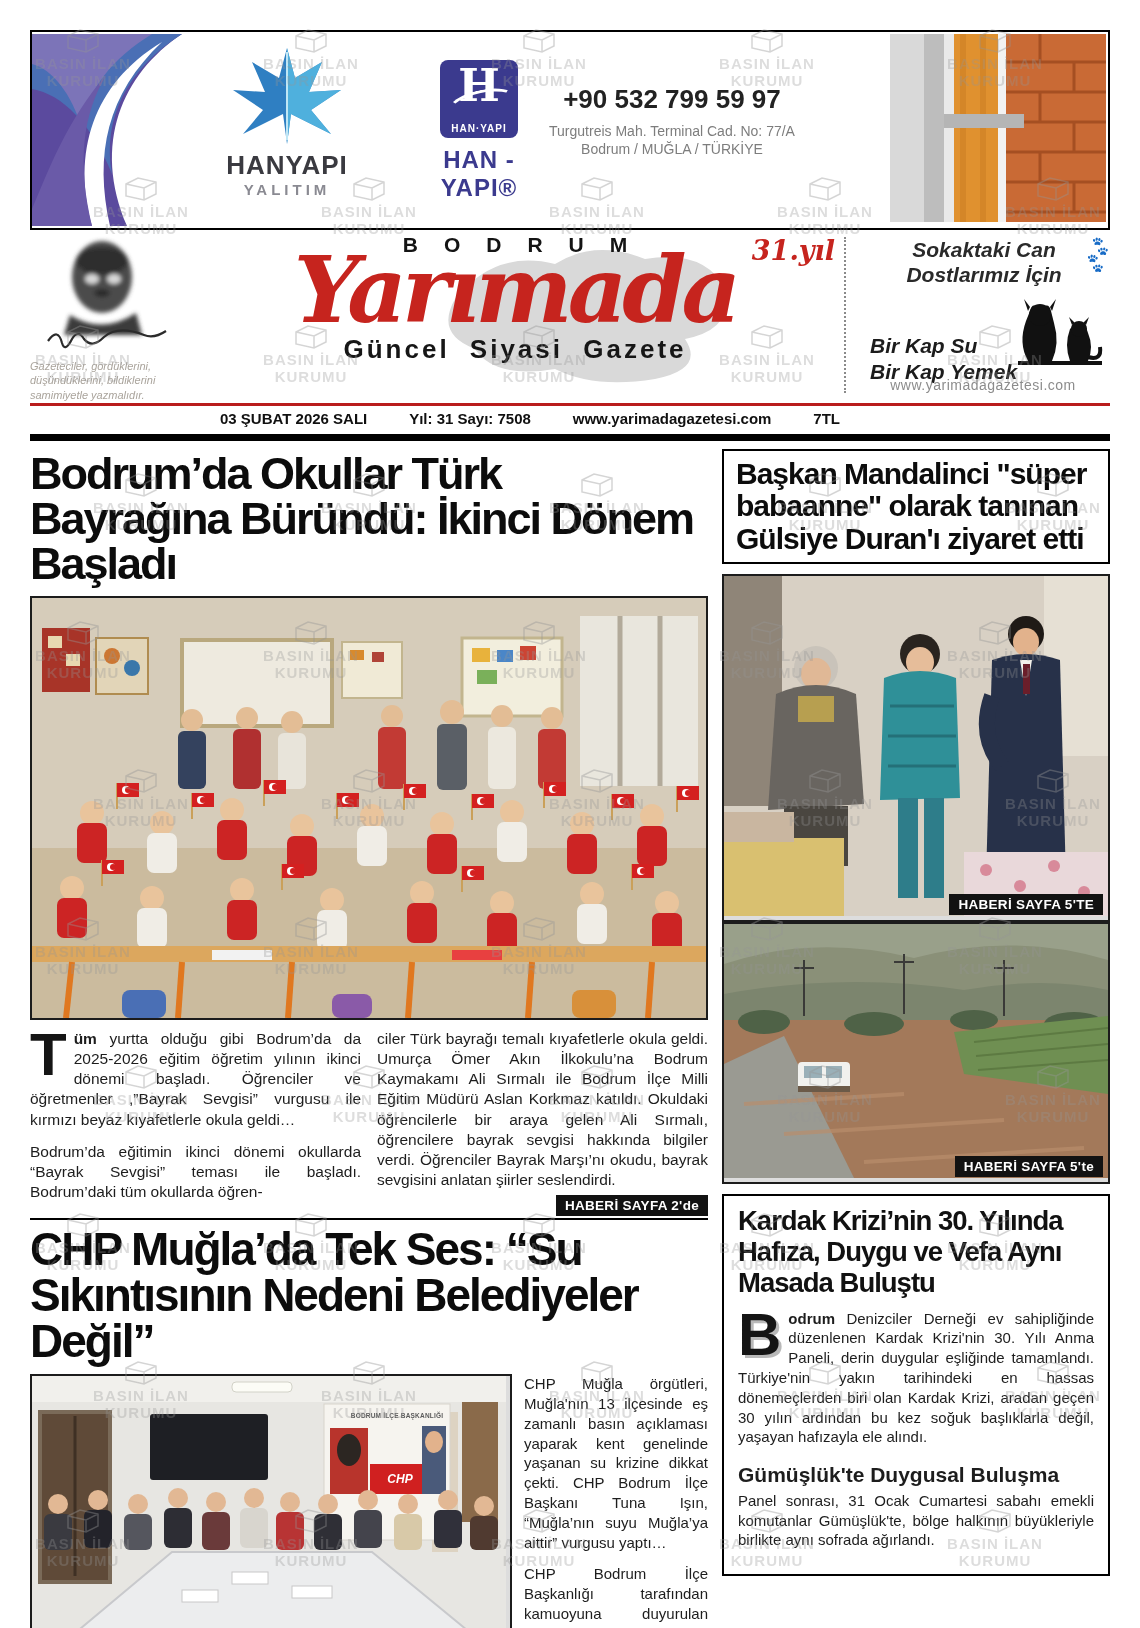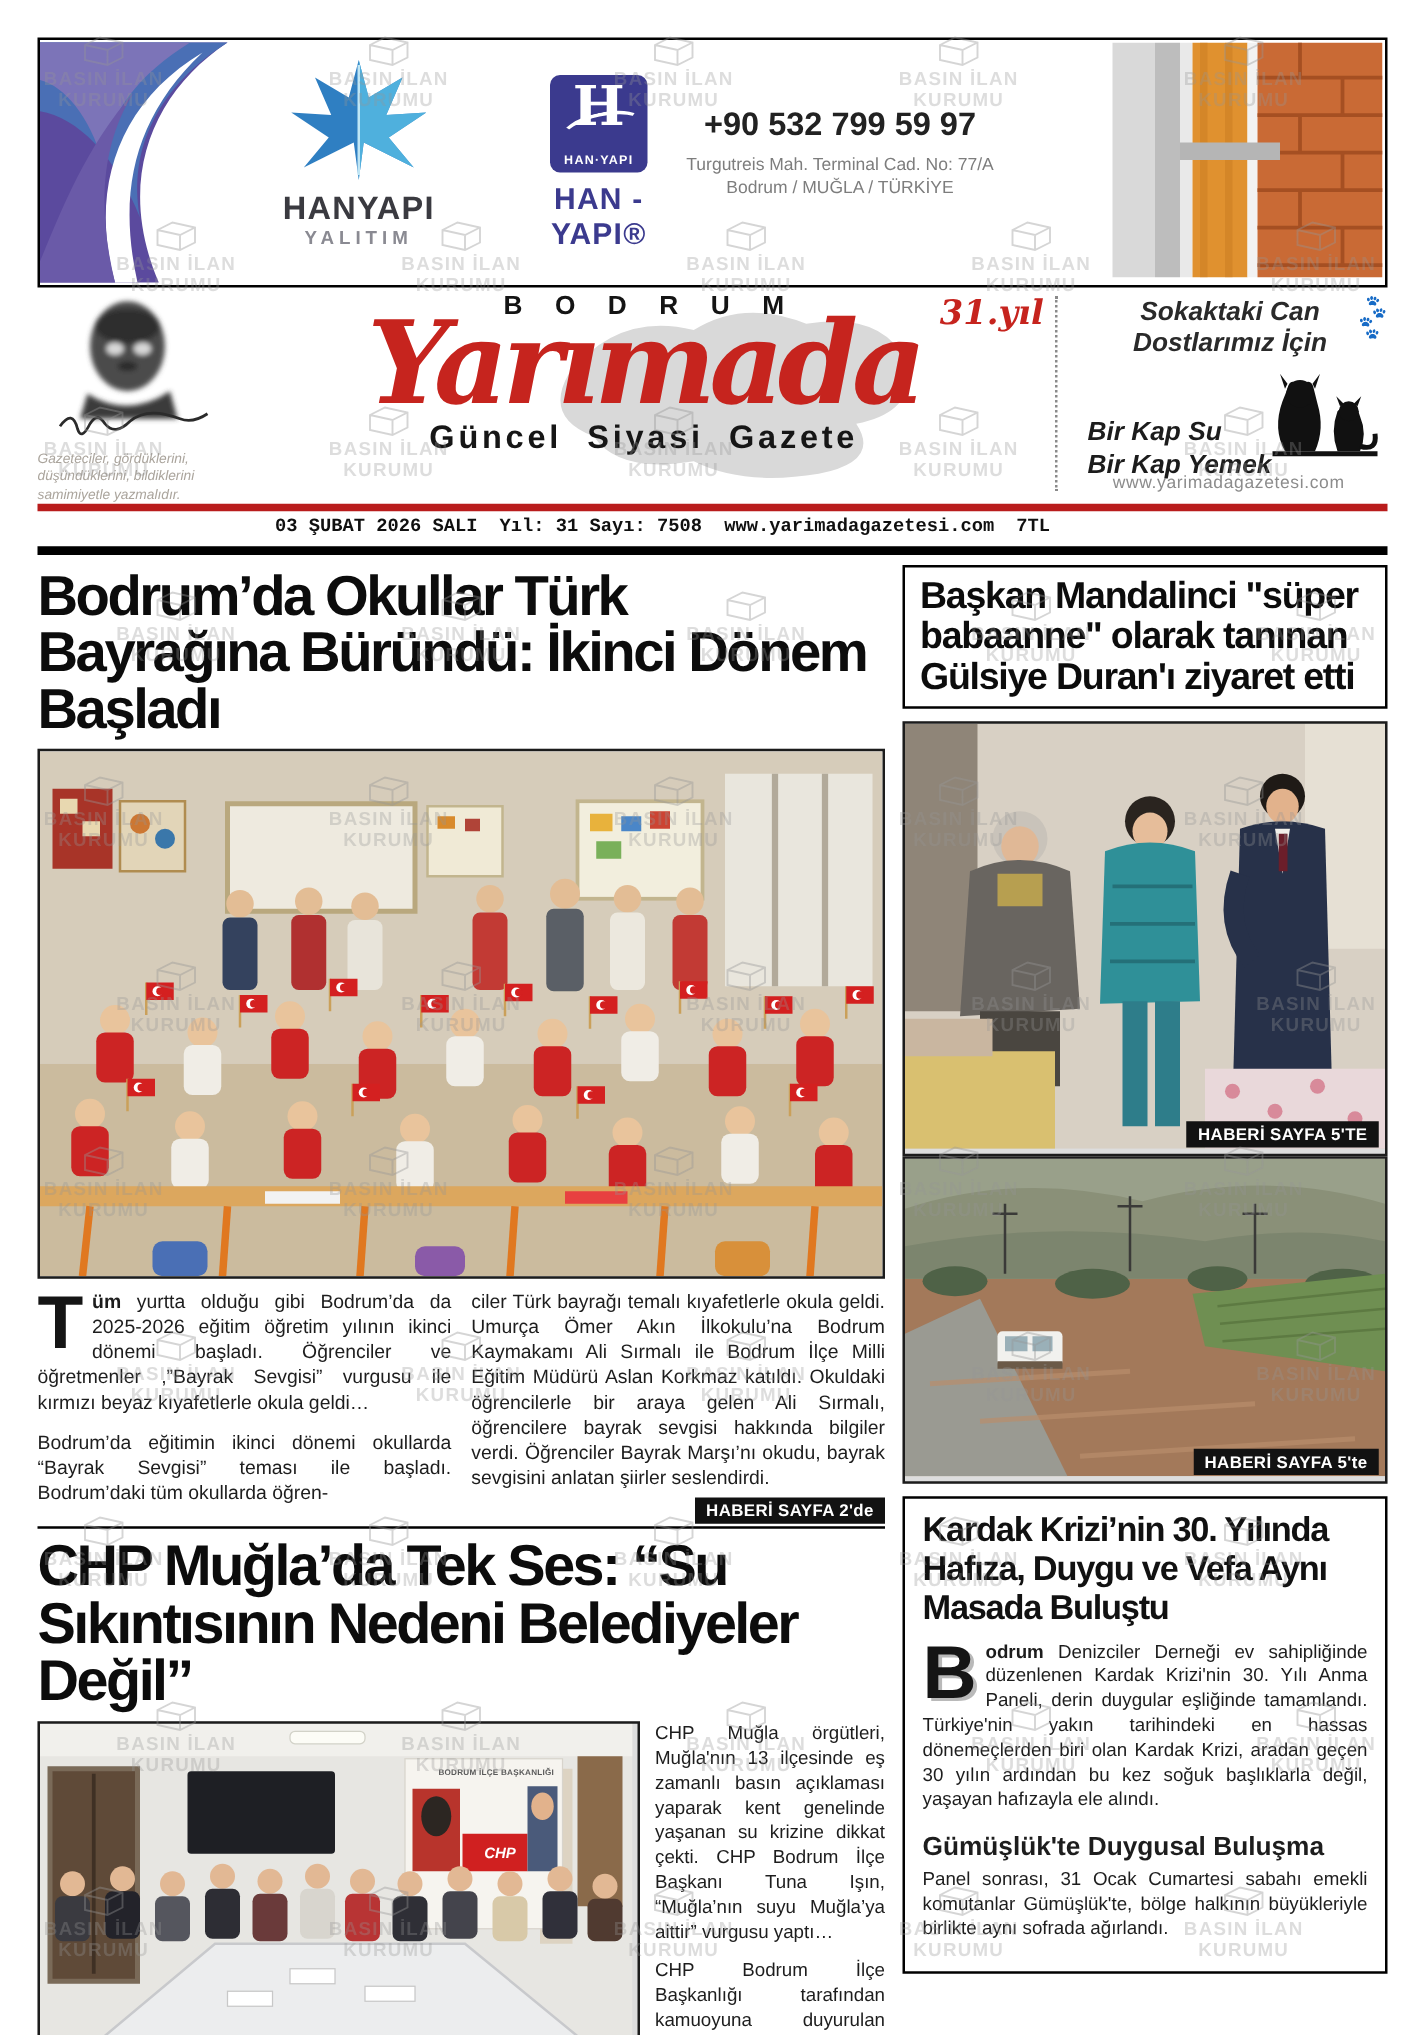--- a/index.html
+++ b/index.html
@@ -48,21 +48,21 @@
   .mh-right{position:absolute;right:0;top:4px;width:252px;height:156px;border-left:2px dotted #8a8a8a;
             padding-left:12px;text-align:center;}
   .pets-script{font-family:Liberation Sans, sans-serif;font-style:italic;font-weight:700;font-size:21px;color:#2a2a2a;line-height:1.2;}
   .pets-bowl{font-size:21px;font-weight:800;font-style:italic;color:#1c1c1c;line-height:1.2;text-align:left;margin-left:12px;}
   .pets-paws{position:absolute;right:2px;top:0;font-size:16px;color:#111;line-height:1.1;transform:rotate(18deg);}
   .pets-animals{position:absolute;right:4px;bottom:22px;}
   .pets-site{position:absolute;left:10px;right:0;bottom:0;font-size:14px;color:#8c8c8c;letter-spacing:0.5px;}
   .pets-rows{margin-top:46px;}
 
   
-  .dateline{position:relative;height:26px;margin-top:4px;border-top:6px solid #b91c1c;font-family:Liberation Mono, monospace;}
+  .dateline{position:relative;height:26px;margin-top:4px;border-top:3px solid #b91c1c;}
   .dl-inner{position:absolute;left:190px;top:4px;width:620px;display:flex;justify-content:space-between;
             font-size:15px;font-weight:700;color:#101010;}
   .thickbar{height:7px;background:#000;margin-top:2px;}
 
   
   .content{display:flex;gap:14px;margin-top:8px;}
   .col-left{width:678px;flex:none;}
   .col-right{width:388px;flex:none;}
 
   .hl{font-size:45px;line-height:1.0;letter-spacing:-2px;font-weight:700;color:#0c0c0c;margin:2px 0 10px 0;}

